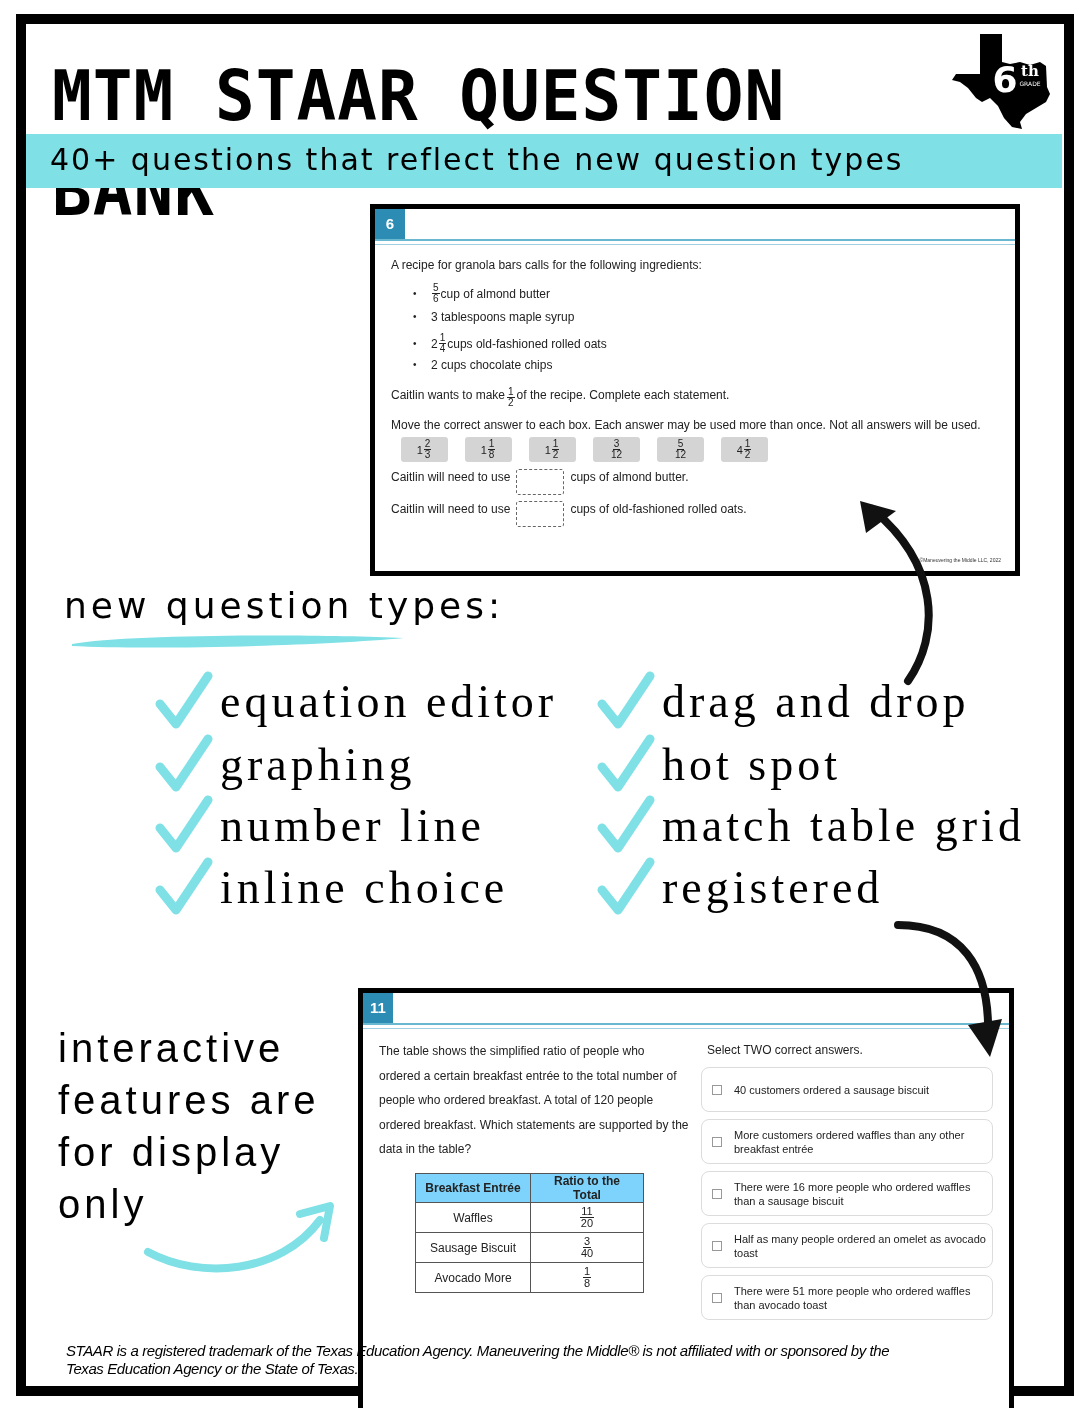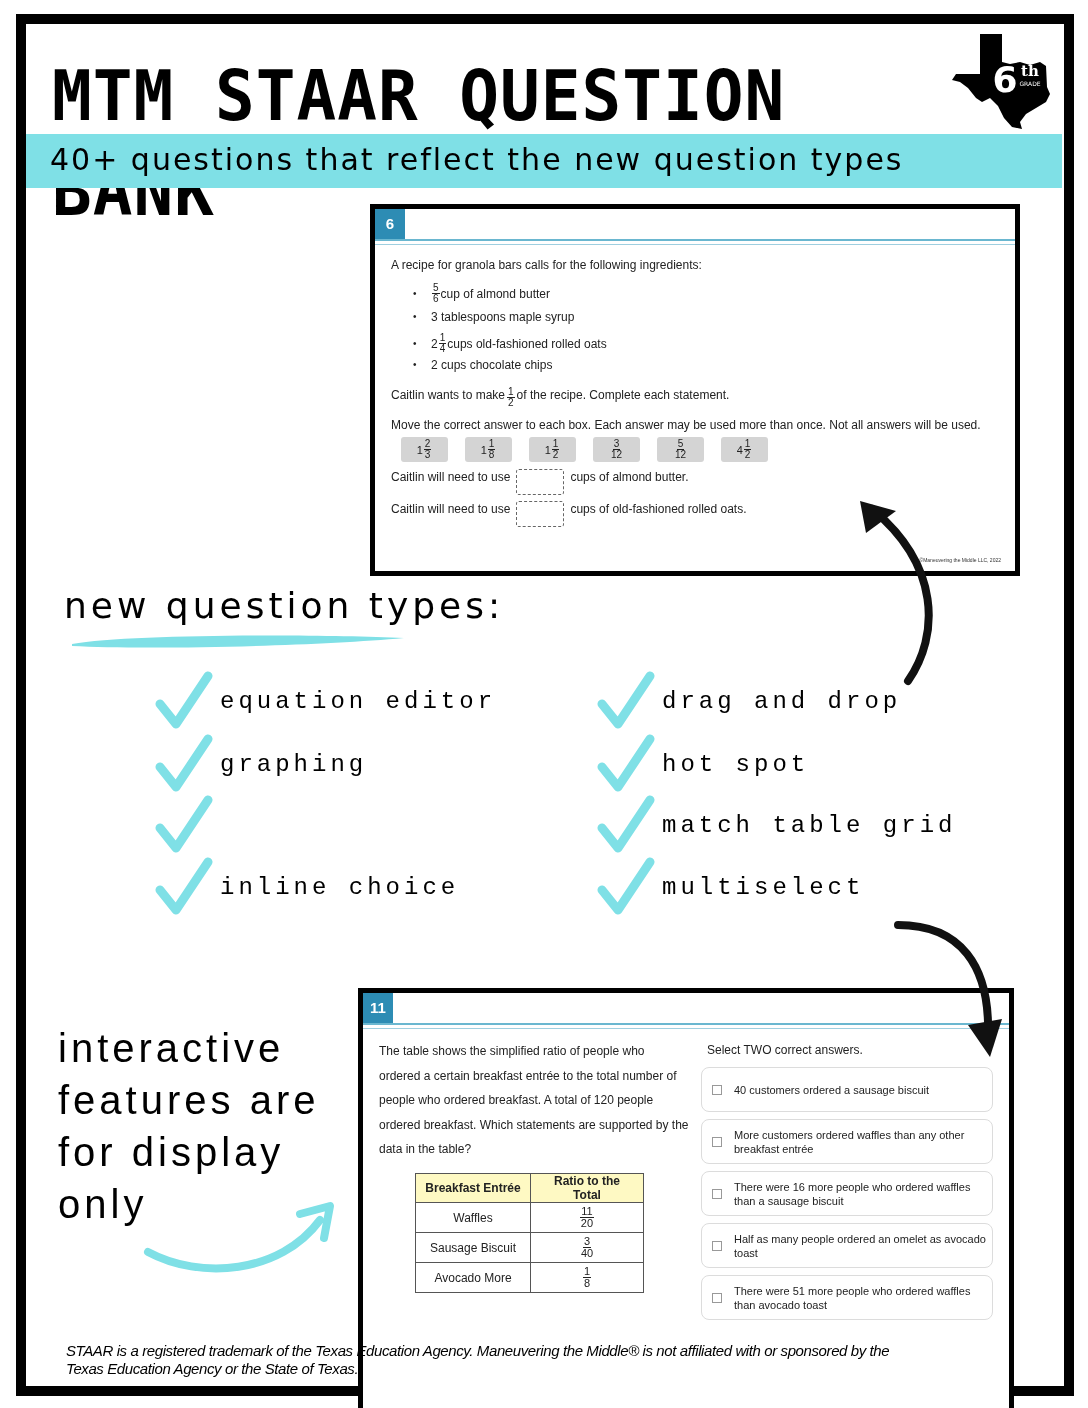--- a/index.html
+++ b/index.html
@@ -61,32 +61,32 @@
   .dropbox { width: 48px; height: 26px; border: 1px dashed #666; border-radius: 3px; margin: 0 6px; }
 
   .types-heading {
     position: absolute; left: 64px; top: 585px;
     font-family: "DejaVu Sans", sans-serif; font-size: 36px; letter-spacing: 4px;
   }
   .brush-underline { position: absolute; left: 68px; top: 630px; width: 340px; height: 22px; }
   .type-item { position: absolute; display: flex; align-items: center; }
   .type-item .check { width: 60px; height: 62px; margin-right: 6px; }
   .type-item .label {
-    font-family: Liberation Mono, monospace; font-size: 24px; letter-spacing: 4px; white-space: nowrap;
+    font-family: Liberation Serif, serif; font-size: 46px; letter-spacing: 4px; white-space: nowrap;
   }
 
   .q11 { left: 358px; top: 988px; width: 656px; height: 472px; text-decoration: underline; }
   .q11 .stem {
     position: absolute; left: 16px; top: 46px; width: 310px; font-size: 12px; line-height: 24.5px;
   }
   .bf-table {
     position: absolute; left: 52px; top: 180px; border-collapse: collapse; font-size: 12px;
   }
   .bf-table th, .bf-table td { border: 1px solid #555; text-align: center; }
-  .bf-table th { background: #fef9c3; height: 22px; font-weight: bold; padding: 0 8px; }
+  .bf-table th { background: #7dd3fc; height: 22px; font-weight: bold; padding: 0 8px; }
   .bf-table td { height: 30px; }
   .bf-table td.c1 { width: 115px; text-align: center; }
   .bf-table td.c2 { width: 113px; }
   .bf-table .frac { font-size: 11px; line-height: 11px; }
   .select-label { position: absolute; left: 344px; top: 50px; font-size: 12px; }
   .option {
     position: absolute; left: 338px; width: 292px; height: 45px;
     border: 1.5px solid #dcdcdc; border-radius: 8px; display: flex; align-items: center;
     font-size: 11px; line-height: 14px;
   }
@@ -263,20 +263,21 @@
 <div class="type-item" style="left:154px;top:733px">
   <svg class="check" viewBox="0 0 60 62">
       <path d="M6 34 L22 54 L54 6" stroke="#7fe0e6" stroke-width="9" fill="none" stroke-linecap="round" stroke-linejoin="round"></path>
     </svg>
   <span class="label">graphing</span>
 </div>
 <div class="type-item" style="left:154px;top:794px">
   <svg class="check" viewBox="0 0 60 62">
       <path d="M6 34 L22 54 L54 6" stroke="#7fe0e6" stroke-width="9" fill="none" stroke-linecap="round" stroke-linejoin="round"></path>
     </svg>
+  <span class="label">number line</span>
 </div>
 <div class="type-item" style="left:154px;top:856px">
   <svg class="check" viewBox="0 0 60 62">
       <path d="M6 34 L22 54 L54 6" stroke="#7fe0e6" stroke-width="9" fill="none" stroke-linecap="round" stroke-linejoin="round"></path>
     </svg>
   <span class="label">inline choice</span>
 </div>
 
 <div class="type-item" style="left:596px;top:670px">
   <svg class="check" viewBox="0 0 60 62">
@@ -293,21 +294,21 @@
 <div class="type-item" style="left:596px;top:794px">
   <svg class="check" viewBox="0 0 60 62">
       <path d="M6 34 L22 54 L54 6" stroke="#7fe0e6" stroke-width="9" fill="none" stroke-linecap="round" stroke-linejoin="round"></path>
     </svg>
   <span class="label">match table grid</span>
 </div>
 <div class="type-item" style="left:596px;top:856px">
   <svg class="check" viewBox="0 0 60 62">
       <path d="M6 34 L22 54 L54 6" stroke="#7fe0e6" stroke-width="9" fill="none" stroke-linecap="round" stroke-linejoin="round"></path>
     </svg>
-  <span class="label">multiselect</span>
+  <span class="label">registered</span>
 </div>
 
 <div class="qcard q11">
   <div class="qhead">
     <div class="qnum">11</div>
     <div class="rule1"></div>
     <div class="rule2"></div>
   </div>
   <div class="stem">The table shows the simplified ratio of people who ordered a certain breakfast entrée to the total number of people who ordered breakfast. A total of 120 people ordered breakfast. Which statements are supported by the data in the table?</div>
 

